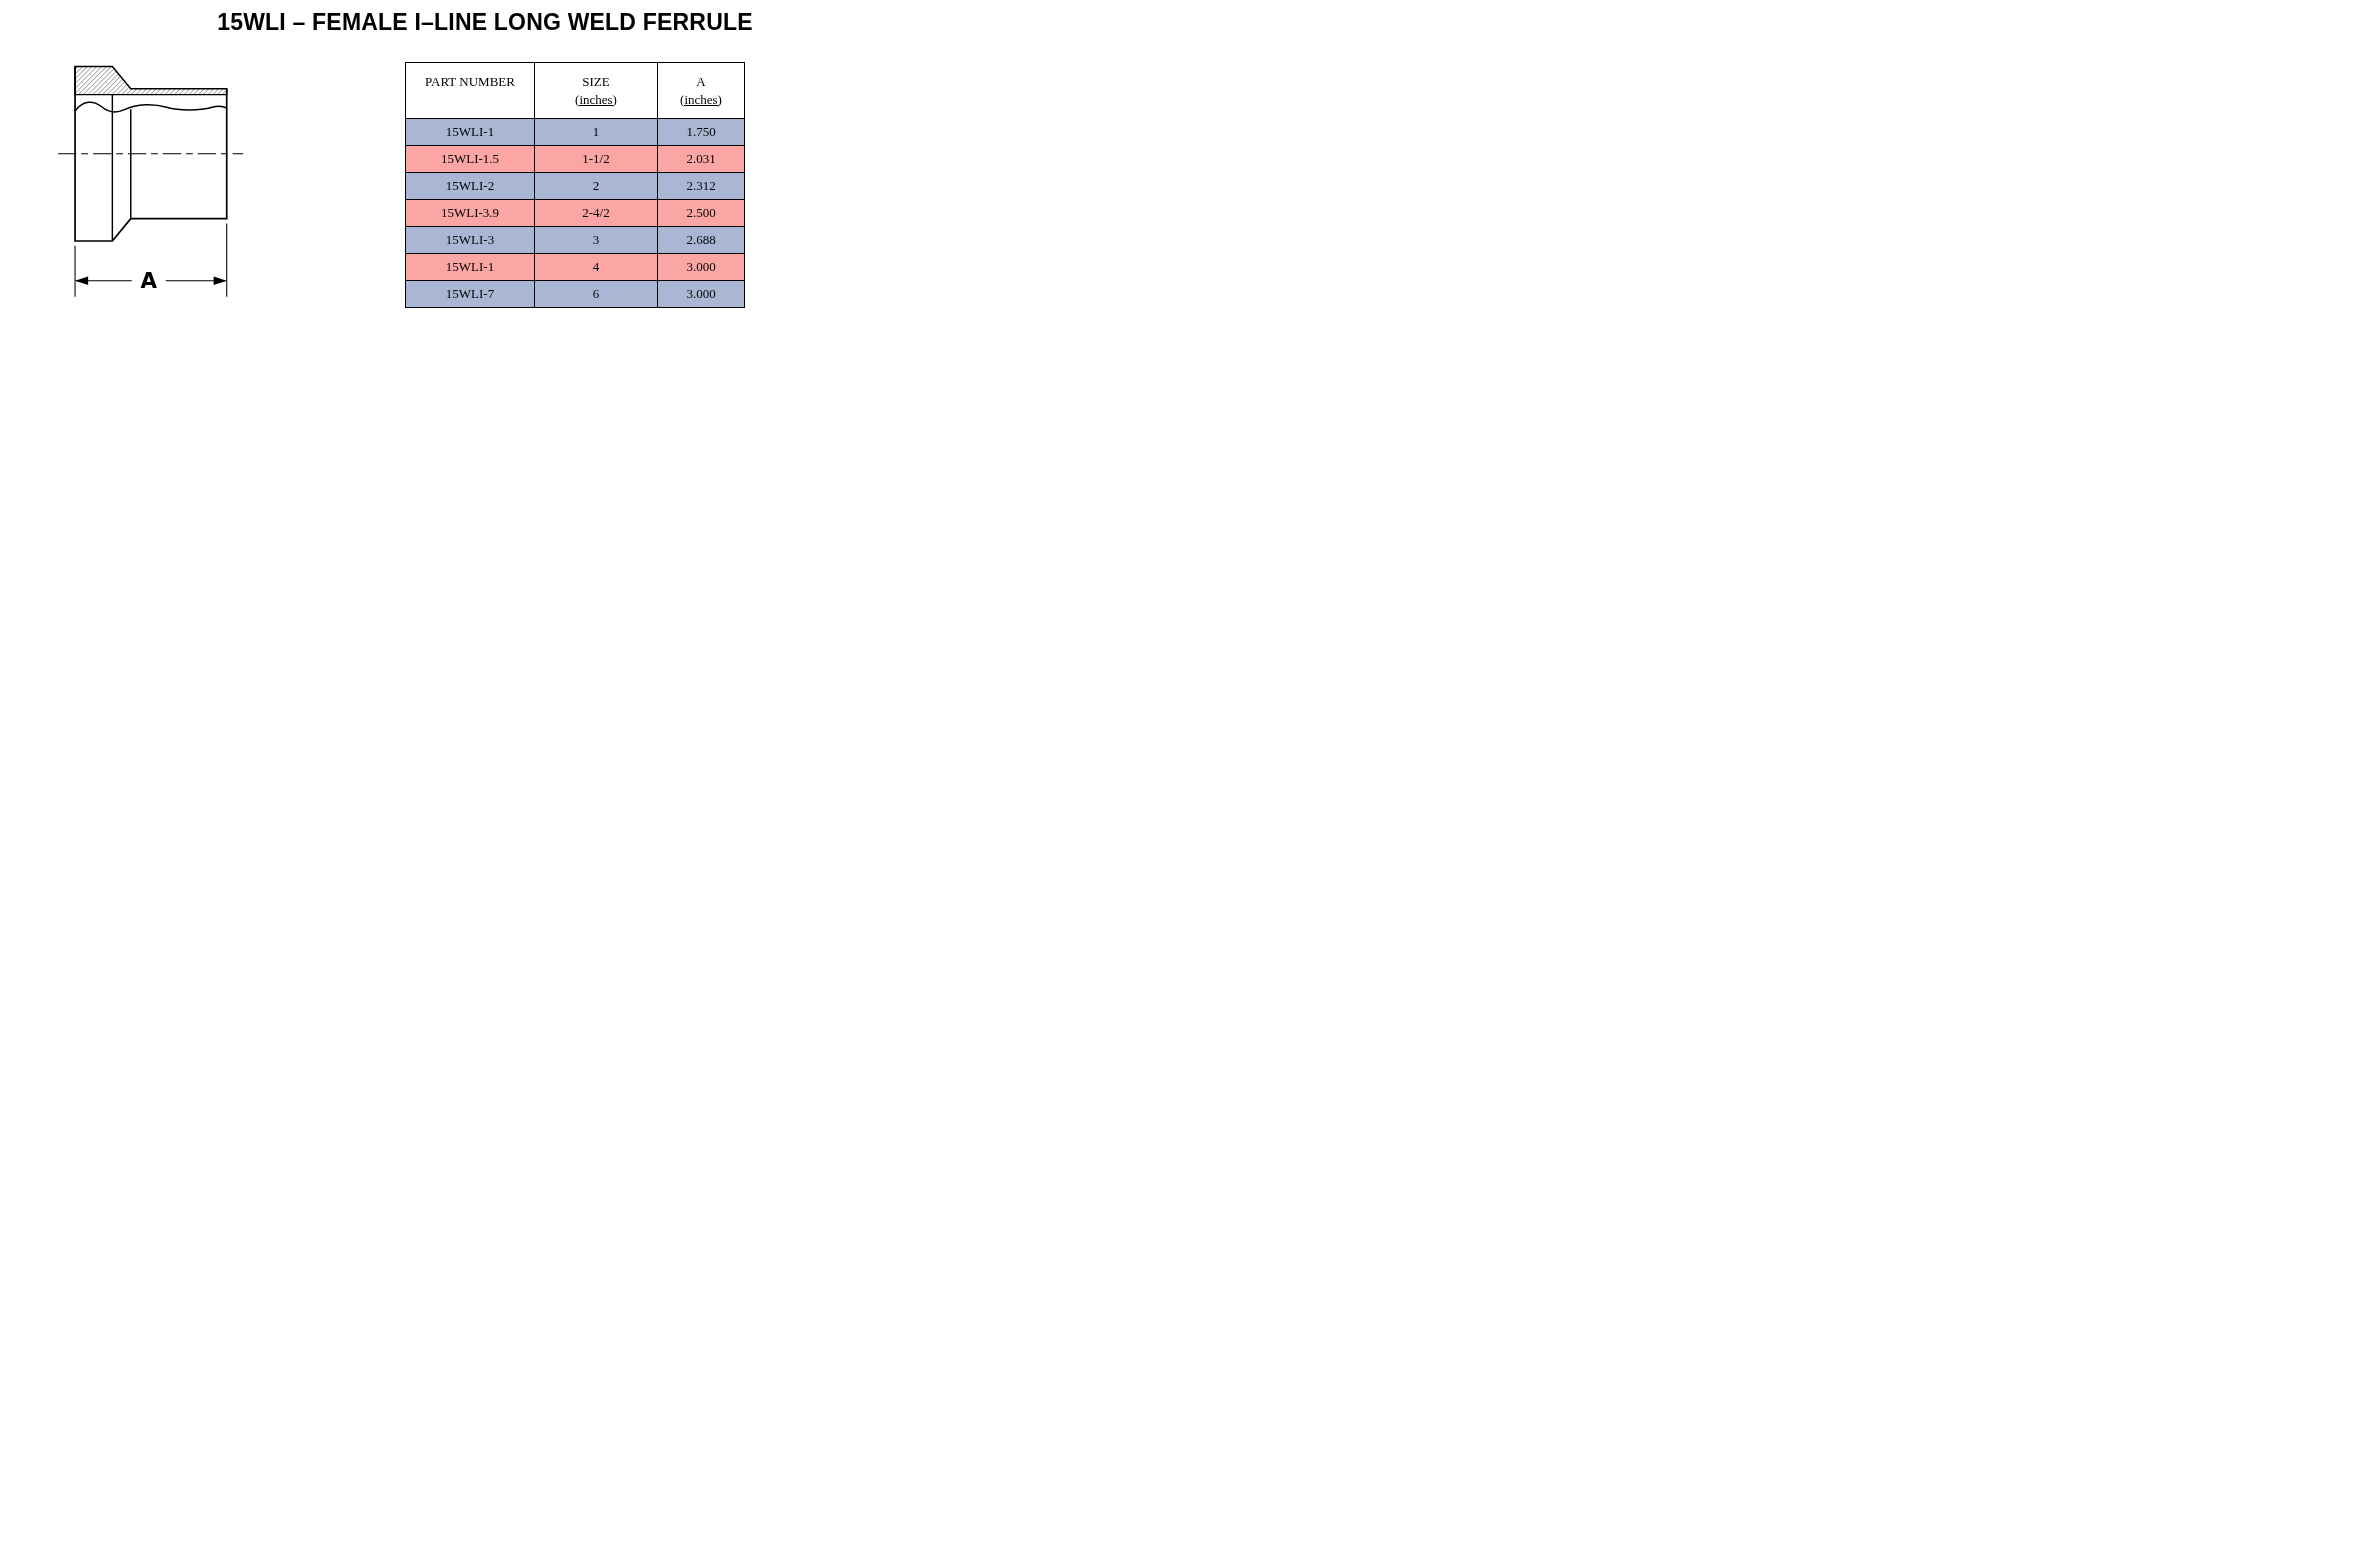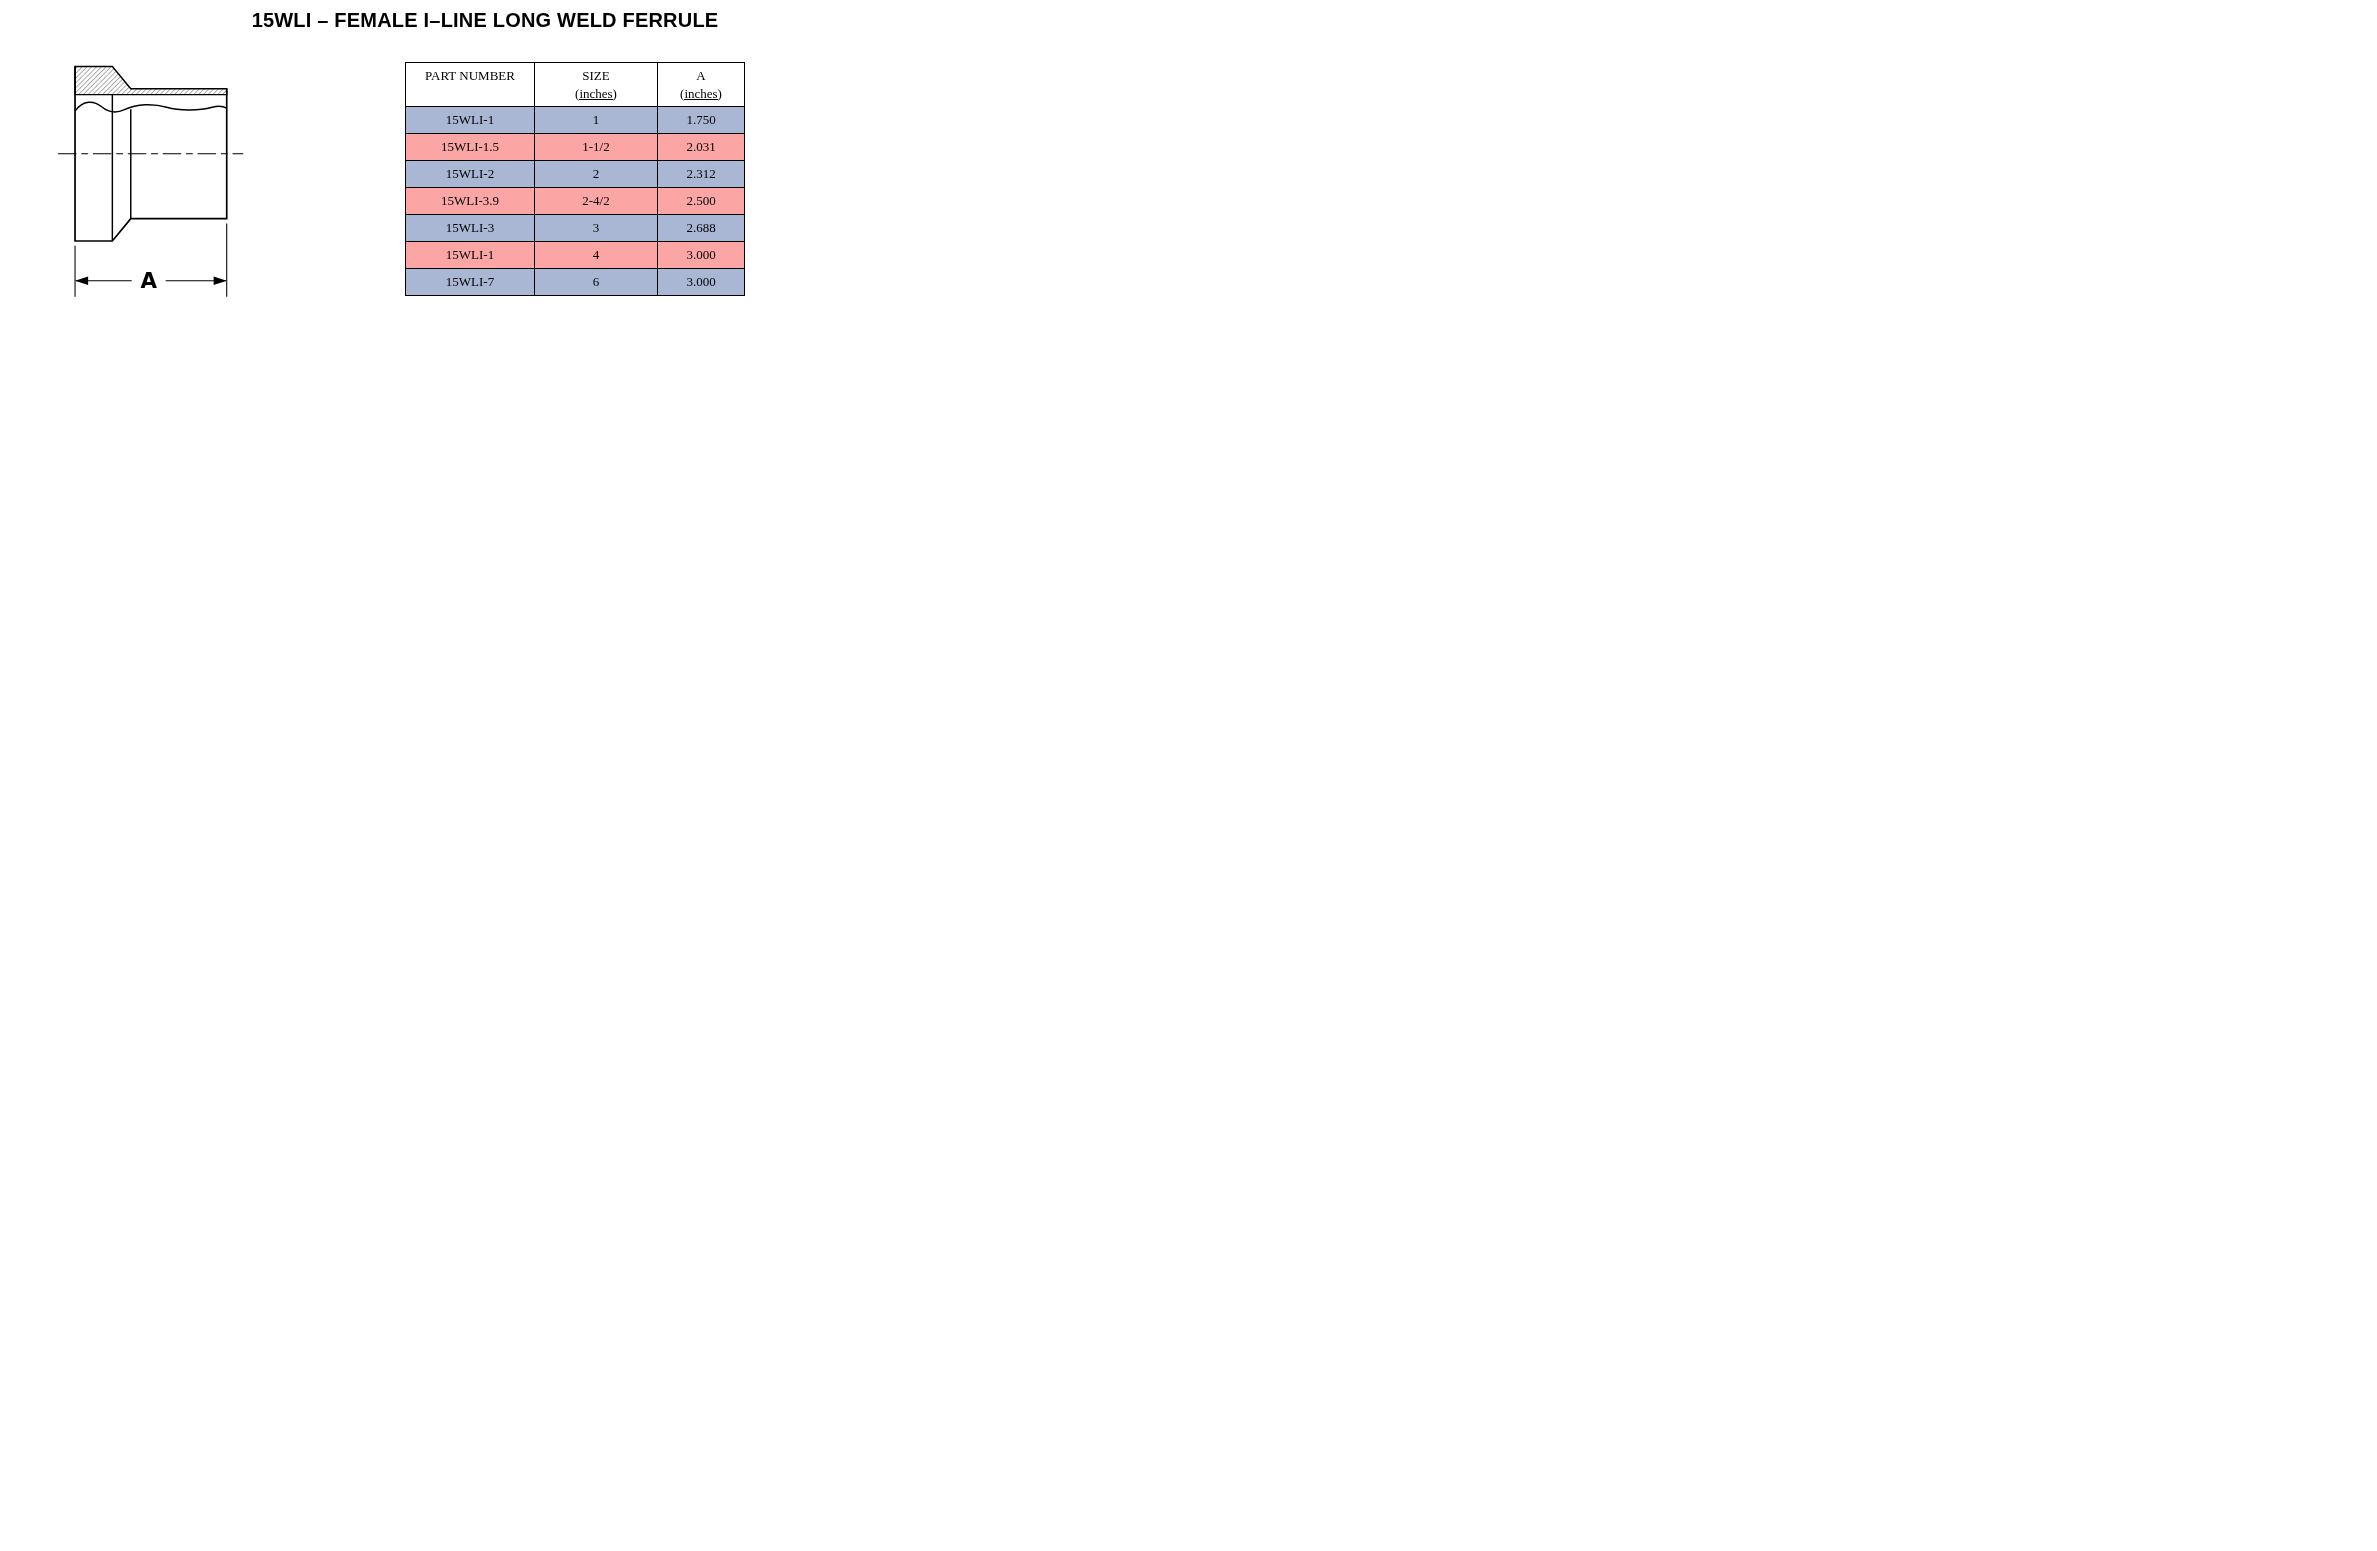--- a/index.html
+++ b/index.html
@@ -13,21 +13,21 @@
     color: #000;
   }
   .title {
     position: absolute;
     top: 8.6px;
     left: 209px;
     right: 0;
     text-align: center;
     font-family: "Liberation Sans", sans-serif;
     font-weight: bold;
-    font-size: 20px;
+    font-size: 23px;
     letter-spacing: 0.2px;
     white-space: nowrap;
   }
   .drawing {
     position: absolute;
     left: 58px;
     top: 52px;
   }
   .spec-table {
     position: absolute;
@@ -38,21 +38,21 @@
     font-size: 13px;
     border: 1.4px solid #000;
   }
   .spec-table th, .spec-table td {
     border: 1px solid #000;
     text-align: center;
     vertical-align: middle;
     padding: 0 3.8px;
     font-weight: normal;
   }
-  .spec-table thead tr { height: 44px; background: #ffffff; }
+  .spec-table thead tr { height: 56px; background: #ffffff; }
   .spec-table tbody tr { height: 27px; background: #fca5a5; }
   .spec-table tbody tr.shaded { background: #a9b7d5; padding-left: 32px; }
   .col-part { width: 129px; }
   .col-size { width: 123px; }
   .col-a { width: 87px; }
   .hline { line-height: 1.35; }
   .hsub { line-height: 1.35; min-height: 17px; text-decoration: underline; }
 </style>
 </head>
 <body>

